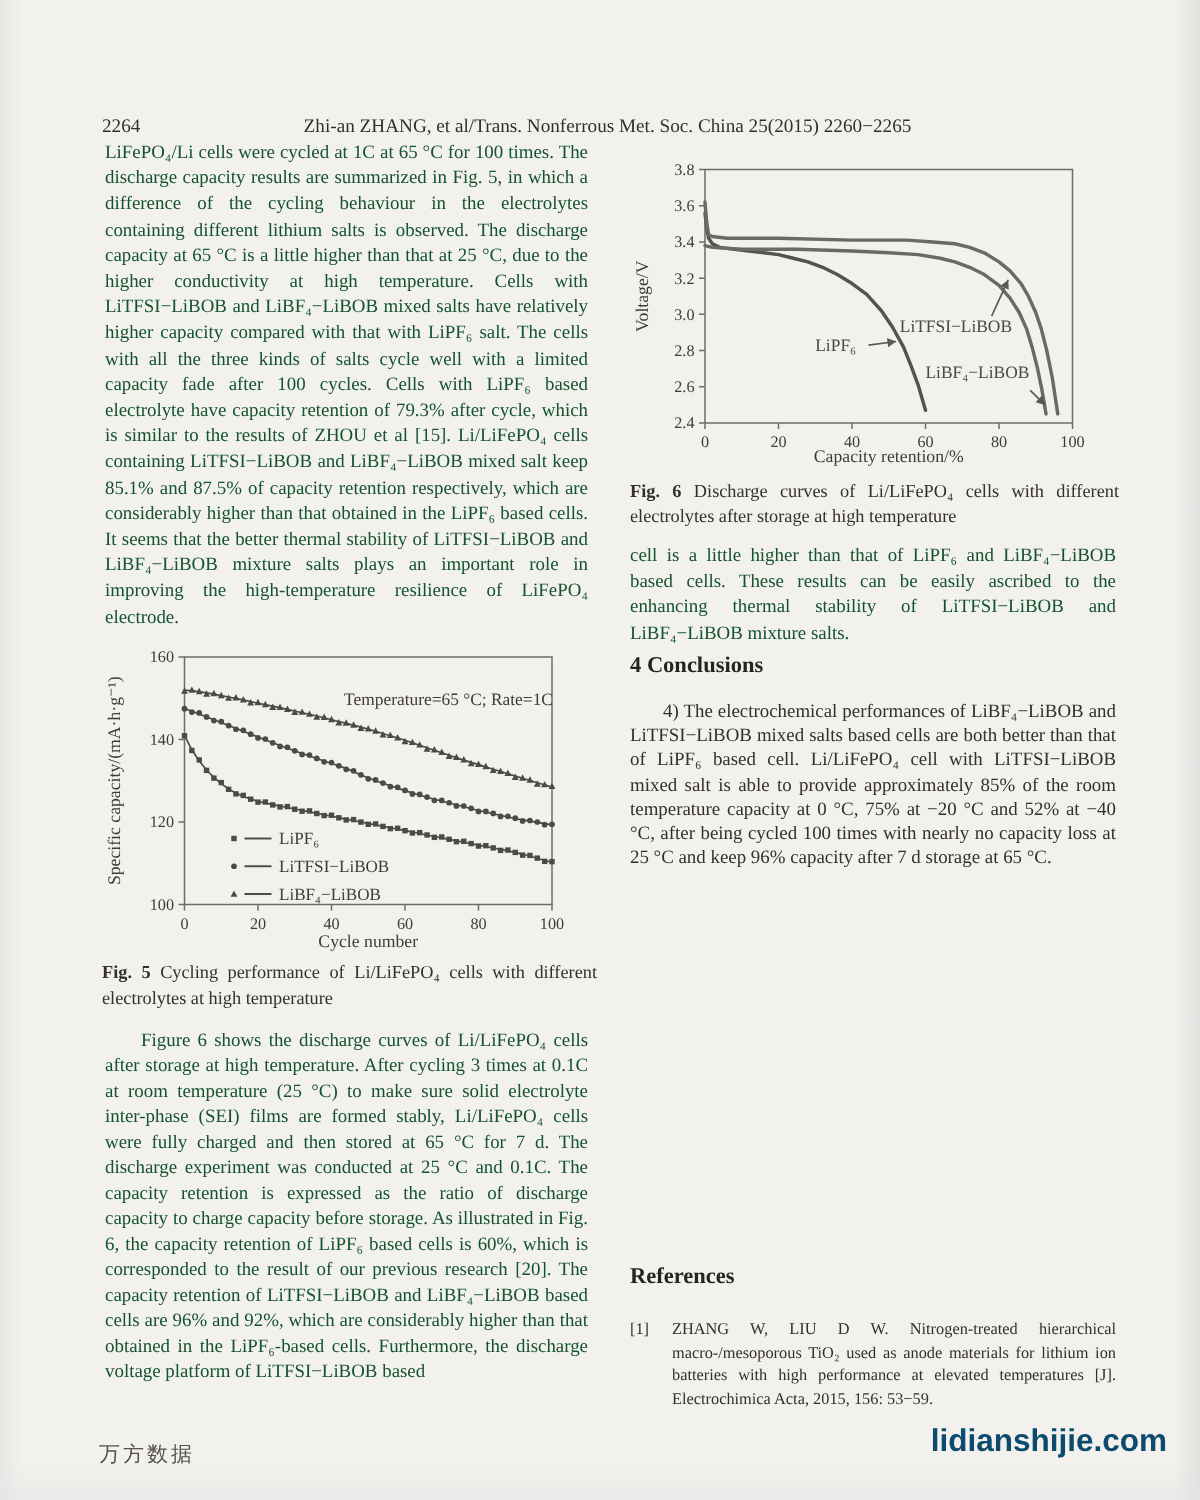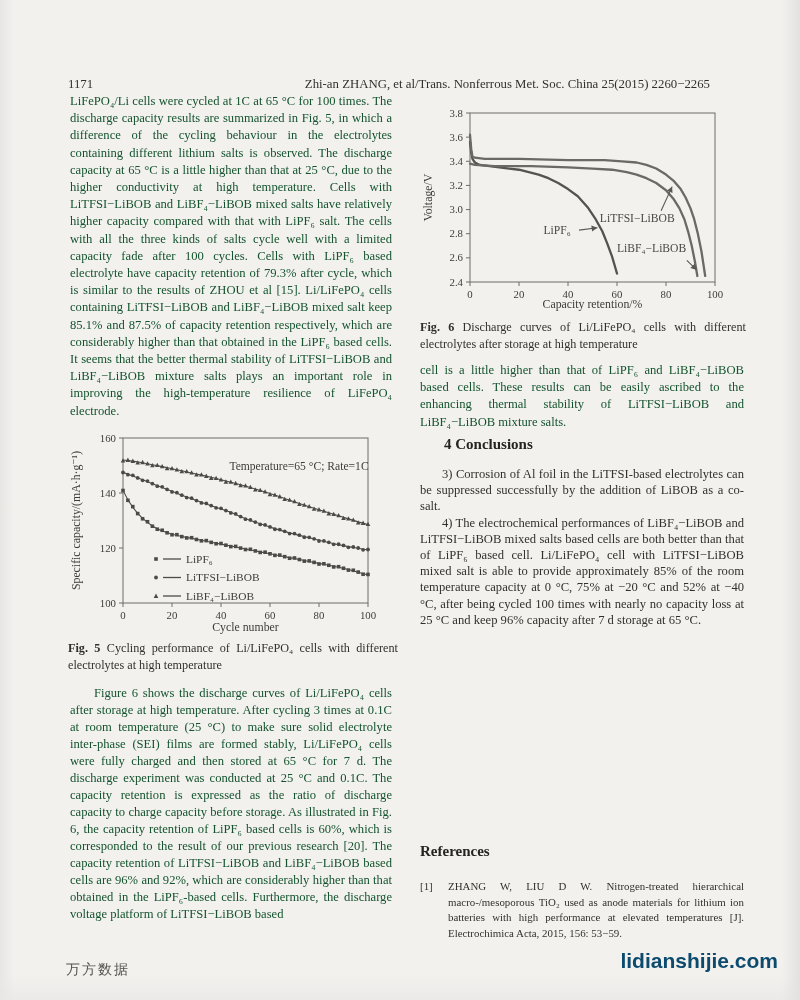--- a/index.html
+++ b/index.html
@@ -10,41 +10,41 @@
       linear-gradient(270deg, #e2e1df 0px, rgba(242,241,239,0) 18px),
       linear-gradient(0deg, #eceae8 0px, rgba(242,241,239,0) 25px),
       #f2f1ee;
     font-family:"Liberation Serif","DejaVu Serif",serif;
     color:#33302c;
   }
   .abs{position:absolute;}
   .body-text{font-size:12.6px;line-height:17.2px;text-align:justify;color:#14532d;}
   .indent{text-indent:24px;}
   .header-num{font-size:12.8px;}
-  .header-title{font-size:12.8px;text-align:right;}
+  .header-title{font-size:12.8px;text-align:center;}
   .caption{font-size:12.2px;line-height:16.6px;text-align:justify;color:#33302c;}
   .caption b{font-weight:bold;}
   .sec-heading{font-size:15px;font-weight:bold;color:#262421;}
   .cpara{margin:0;text-indent:22px;font-size:12.6px;line-height:16.2px;text-align:justify;}
   .ref{display:flex;font-size:10.9px;line-height:15.6px;text-align:justify;}
   .ref-idx{width:28px;flex:0 0 28px;}
   .ref-txt{flex:1;}
   .footer-left{font-size:14px;color:#55524e;letter-spacing:2px;font-family:Liberation Sans, sans-serif;}
   .footer-right{font-size:21px;font-family:"Liberation Sans","DejaVu Sans",sans-serif;font-weight:bold;text-align:right;}
   svg text{fill:#3f3c38;font-family:"Liberation Serif","DejaVu Serif",serif;}
   svg .tick{font-size:10.8px;}
   svg .axis{font-size:11.8px;}
   svg .leg{font-size:11.4px;}
   svg .ann{font-size:11.6px;}
   svg .clabel{font-size:11.6px;fill:#4a4845;}
 </style>
 </head>
 <body>
 
-<div class="abs header-num" style="left:68px;top:77px;">1171</div>
+<div class="abs header-num" style="left:68px;top:77px;">2264</div>
 <div class="abs header-title" style="left:100px;top:77px;width:610px;">Zhi-an ZHANG, et al/Trans. Nonferrous Met. Soc. China 25(2015) 2260−2265</div>
 
 <div class="abs body-text" style="left:70px;top:93px;width:322px;height:330px;overflow:hidden;">LiFePO₄/Li cells were cycled at 1C at 65 °C for 100 times. The discharge capacity results are summarized in Fig. 5, in which a difference of the cycling behaviour in the electrolytes containing different lithium salts is observed. The discharge capacity at 65 °C is a little higher than that at 25 °C, due to the higher conductivity at high temperature. Cells with LiTFSI−LiBOB and LiBF₄−LiBOB mixed salts have relatively higher capacity compared with that with LiPF₆ salt. The cells with all the three kinds of salts cycle well with a limited capacity fade after 100 cycles. Cells with LiPF₆ based electrolyte have capacity retention of 79.3% after cycle, which is similar to the results of ZHOU et al [15]. Li/LiFePO₄ cells containing LiTFSI−LiBOB and LiBF₄−LiBOB mixed salt keep 85.1% and 87.5% of capacity retention respectively, which are considerably higher than that obtained in the LiPF₆ based cells. It seems that the better thermal stability of LiTFSI−LiBOB and LiBF₄−LiBOB mixture salts plays an important role in improving the high-temperature resilience of LiFePO₄ electrode.</div>
 
 <div class="abs" style="left:64px;top:426px;width:340px;height:212px;">
   <svg width="340" height="212" viewBox="0 0 340 212">
       <rect x="59" y="12" width="245" height="165" fill="none" stroke="#6e6c68" stroke-width="1"></rect>
       <line x1="59" y1="177" x2="59" y2="181" stroke="#6e6c68" stroke-width="1"></line>
       <text x="59" y="193" text-anchor="middle" class="tick">0</text>
       <line x1="108" y1="177" x2="108" y2="181" stroke="#6e6c68" stroke-width="1"></line>
@@ -289,24 +289,23 @@
       <polygon points="274.625,169.92857142857142 268.38988051348895,168.09192094768775 272.696994171652,163.72109259043944" fill="#5a5854"></polygon>
     </svg>
 </div>
 <div class="abs caption" style="left:420px;top:319px;width:326px;">
   <b>Fig. 6</b>
   <span>Discharge curves of Li/LiFePO₄ cells with different electrolytes after storage at high temperature</span>
 </div>
 
 <div class="abs body-text" style="left:420px;top:362px;width:324px;height:72px;overflow:hidden;">cell is a little higher than that of LiPF₆ and LiBF₄−LiBOB based cells. These results can be easily ascribed to the enhancing thermal stability of LiTFSI−LiBOB and LiBF₄−LiBOB mixture salts.</div>
 
-<div class="abs sec-heading" style="left:420px;top:436px;margin-left:24px;">4 Conclusions</div>
+<div class="abs sec-heading" style="left:420px;top:436px;">4 Conclusions</div>
 <div class="abs" style="left:420px;top:466px;width:324px;height:372px;overflow:hidden;">
 
-    <p class="cpara">3) Corrosion of Al foil in the LiTFSI-based electrolytes can be suppressed successfully by the addition of LiBOB as a co-salt.</p>
     <p class="cpara">4) The electrochemical performances of LiBF₄−LiBOB and LiTFSI−LiBOB mixed salts based cells are both better than that of LiPF₆ based cell. Li/LiFePO₄ cell with LiTFSI−LiBOB mixed salt is able to provide approximately 85% of the room temperature capacity at 0 °C, 75% at −20 °C and 52% at −40 °C, after being cycled 100 times with nearly no capacity loss at 25 °C and keep 96% capacity after 7 d storage at 65 °C.</p>
   </div>
 
 <div class="abs sec-heading" style="left:420px;top:843px;">References</div>
 <div class="abs" style="left:420px;top:879px;width:324px;">
 
     <div class="ref">
       <span class="ref-idx">[1]</span>
       <span class="ref-txt">ZHANG W, LIU D W. Nitrogen-treated hierarchical macro-/mesoporous TiO₂ used as anode materials for lithium ion batteries with high performance at elevated temperatures [J]. Electrochimica Acta, 2015, 156: 53−59.</span>
     </div>

